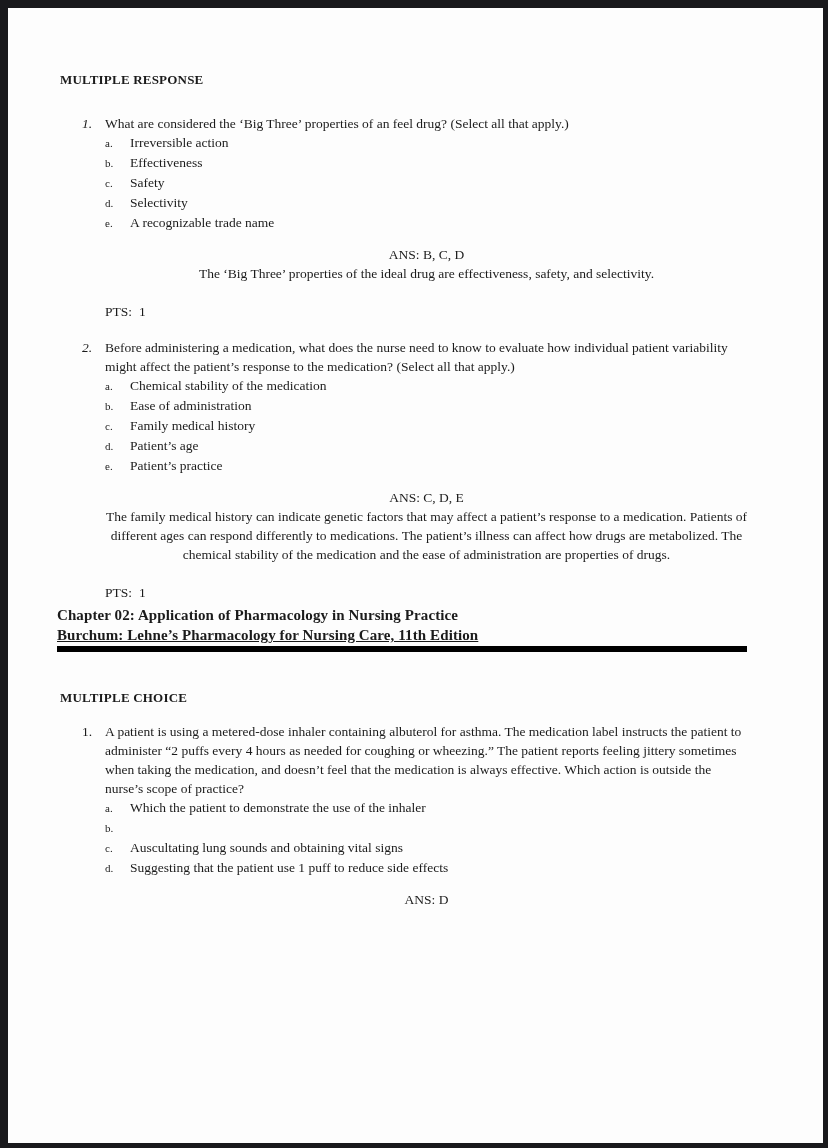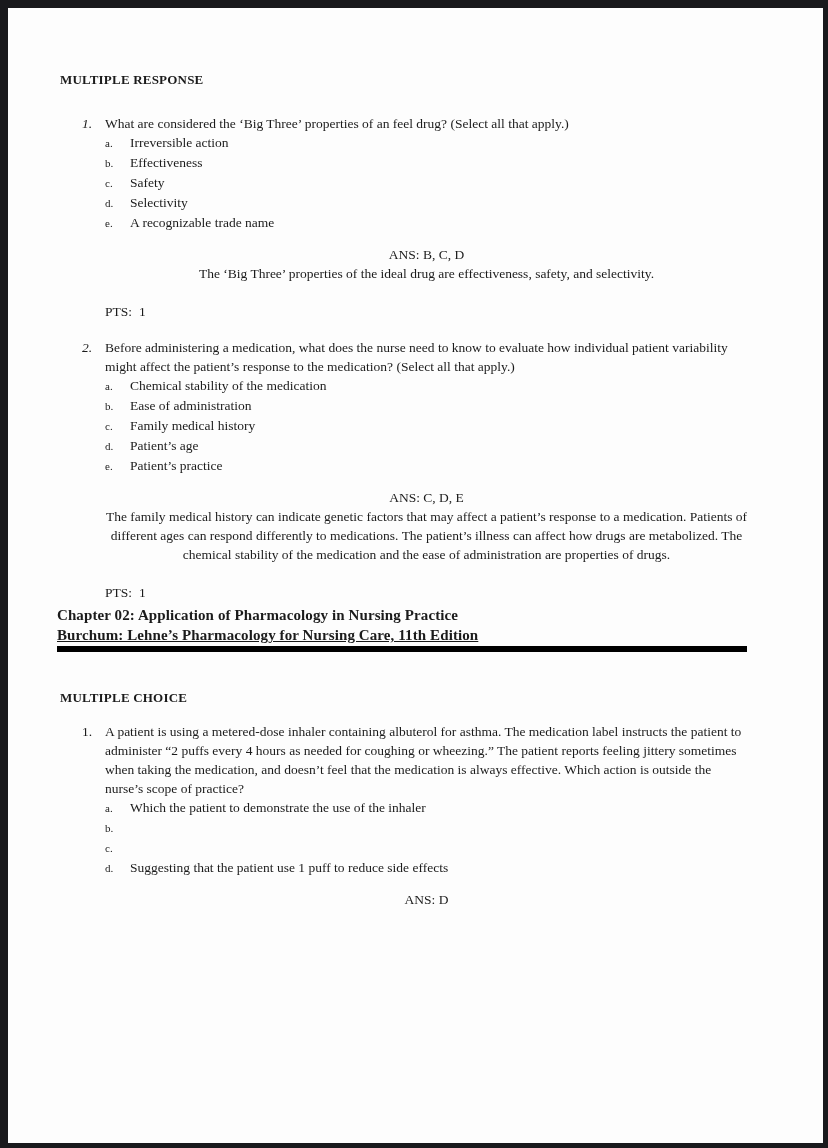--- a/index.html
+++ b/index.html
@@ -155,20 +155,21 @@
         <div class="stem">A patient is using a metered-dose inhaler containing albuterol for asthma. The medication label instructs the patient to administer “2 puffs every 4 hours as needed for coughing or wheezing.” The patient reports feeling jittery sometimes when taking the medication, and doesn’t feel that the medication is always effective. Which action is outside the nurse’s scope of practice?</div>
         <div class="opt">
           <span class="opt-letter">a.</span>
           <span class="opt-text">Which the patient to demonstrate the use of the inhaler</span>
         </div>
         <div class="opt">
           <span class="opt-letter">b.</span>
         </div>
         <div class="opt">
           <span class="opt-letter">c.</span>
+          <span class="opt-text">Auscultating lung sounds and obtaining vital signs</span>
         </div>
         <div class="opt">
           <span class="opt-letter">d.</span>
           <span class="opt-text">Suggesting that the patient use 1 puff to reduce side effects</span>
         </div>
         <div class="ans-block">
           <div><span>ANS:</span> <span>D</span></div>
         </div>
       </div>
     </div>

